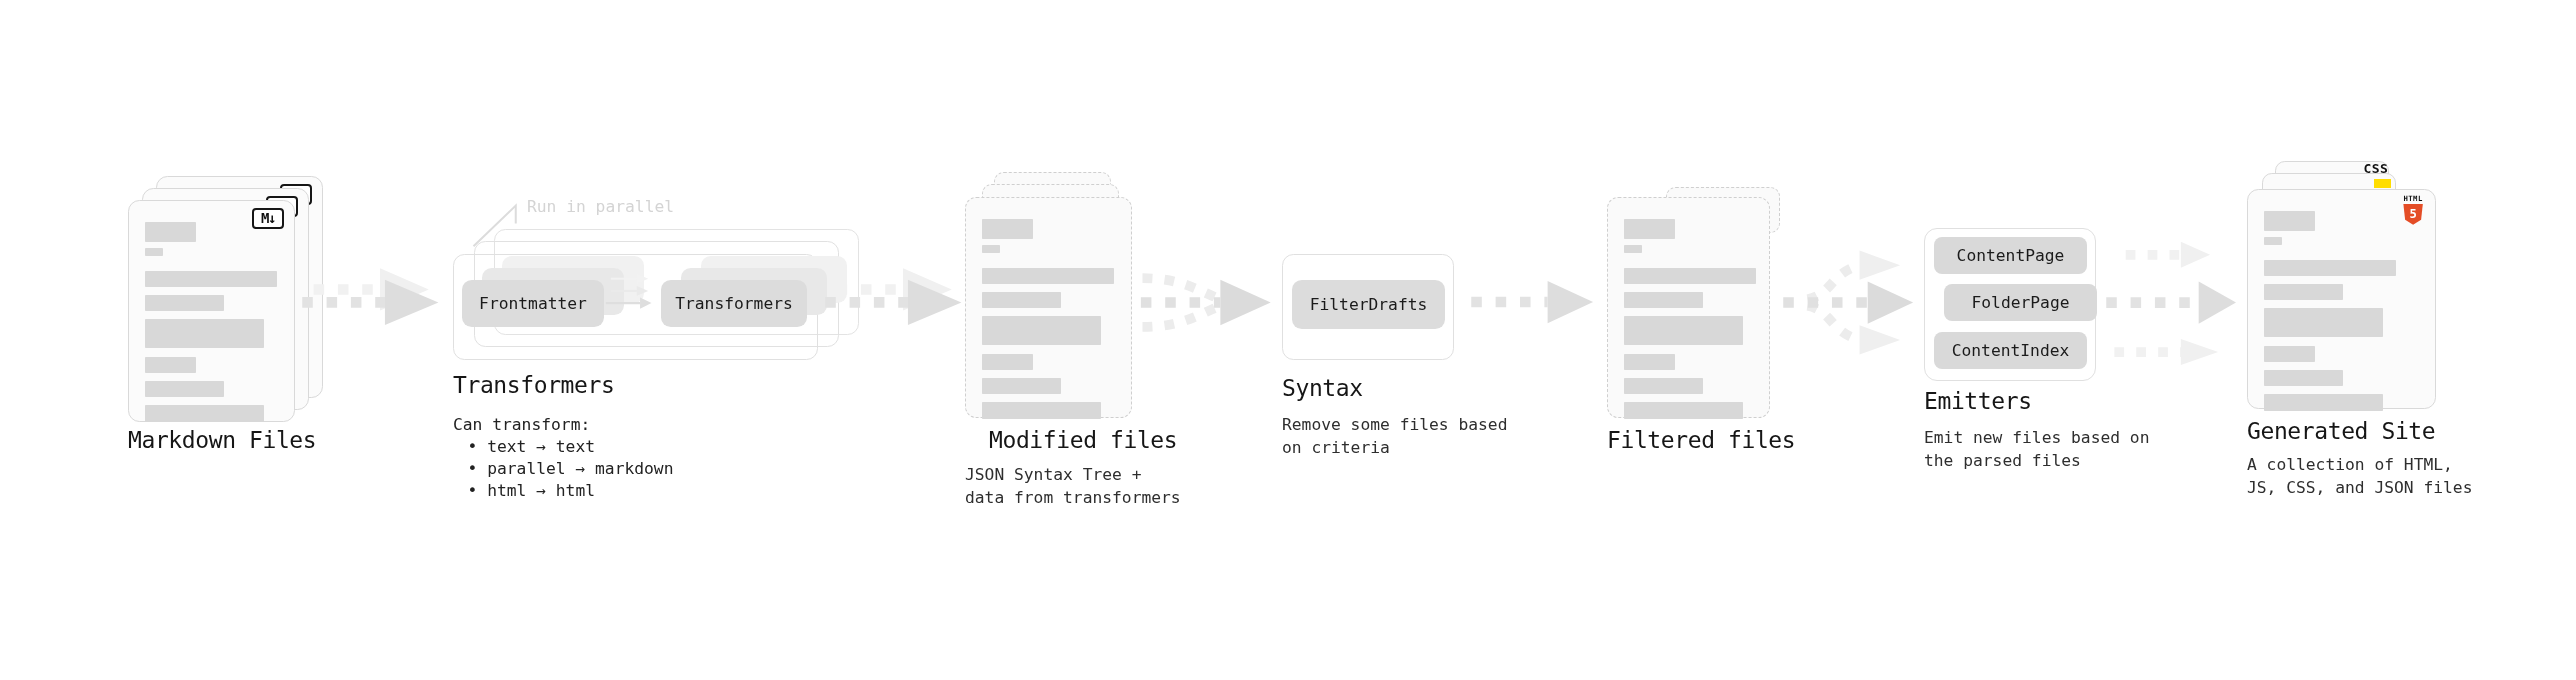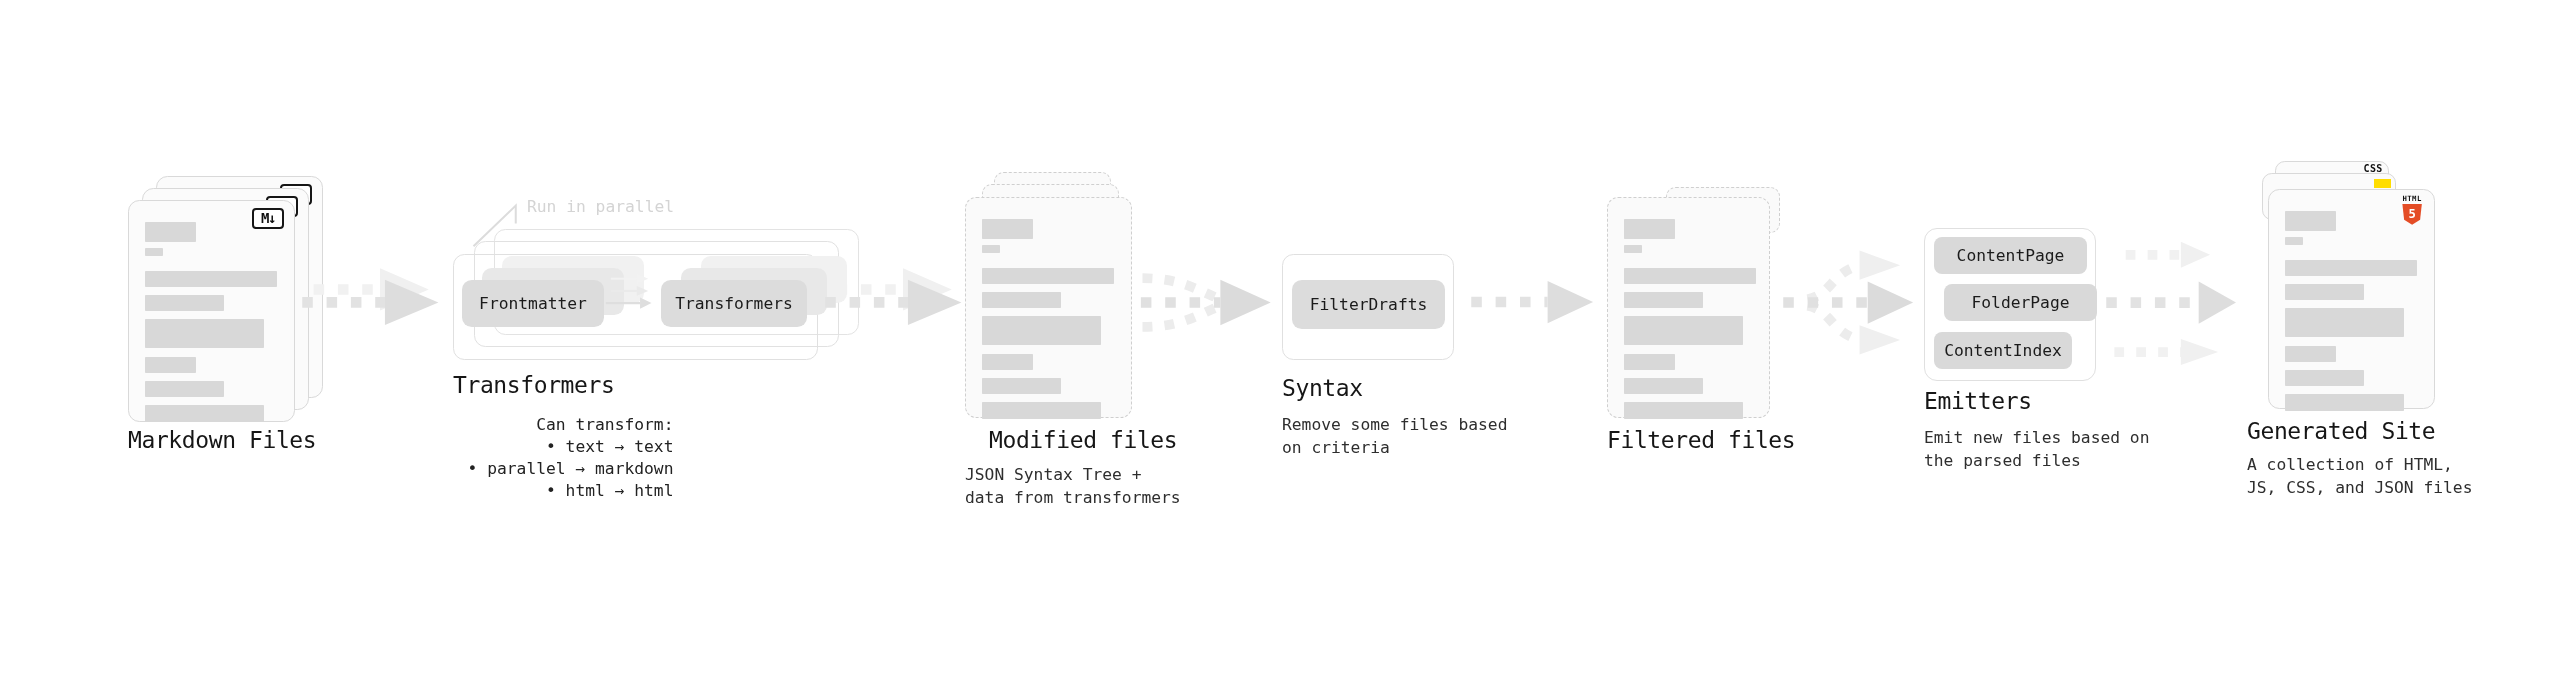--- a/index.html
+++ b/index.html
@@ -11,21 +11,21 @@
   .doc-card.dashed{border-style:dashed;border-color:#cfcfcf;background:#fafafa;}
   .tab{position:absolute;background:#fbfbfb;border:1.6px solid #d9d9d9;border-radius:9.8px;box-sizing:border-box;}
   .tab.dashed{border-style:dashed;border-color:#cfcfcf;background:#fafafa;}
 
   .bars{position:absolute;left:16.3px;top:21px;right:16.3px;}
   .bar{background:#d8d8d8;border-radius:0.8px;}
 
   .doc-label,.node-title{position:absolute;font-size:23px;font-weight:500;color:#161616;white-space:nowrap;letter-spacing:-0.4px;}
   .sub{position:absolute;}
   .sub-line{font-size:16.3px;line-height:23px;color:#2e2e2e;white-space:nowrap;}
-  .body{position:absolute;text-align:right;}
+  .body{position:absolute;}
   .body-line{font-size:16.3px;line-height:22px;color:#222;white-space:nowrap;}
   .body-line.bullet{padding-left:14.6px;}
 
   
   .md-icon{position:absolute;top:6.5px;right:9.8px;width:32.5px;height:21px;border:2.4px solid #161616;border-radius:4.1px;background:#fff;
            display:flex;align-items:center;justify-content:center;font-weight:bold;font-size:14px;color:#111;letter-spacing:-1.6px;box-sizing:border-box;}
 
   
   .outline-box{position:absolute;border:1.6px solid #e0e0e0;border-radius:11.4px;box-sizing:border-box;background:transparent;}
   .outline-box.b1{border-color:#e3e3e3;}
@@ -38,21 +38,21 @@
 
   .run-note{position:absolute;font-size:16.3px;color:#d4d4d4;white-space:nowrap;}
 
   
   .html5-icon{position:absolute;top:4.9px;right:11.4px;width:21px;text-align:center;}
   .html5-word{font-size:7.3px;font-weight:bold;color:#111;line-height:8.1px;letter-spacing:0.4px;}
   .html5-shield{width:19.5px;height:21px;margin:0.8px auto 0;background:#e44d26;color:#fff;font-size:12.2px;font-weight:bold;
                 display:flex;align-items:center;justify-content:center;
                 clip-path:polygon(0 0,100% 0,91% 76%,50% 100%,9% 76%);}
   .css-icon{position:absolute;top:3.3px;right:6.5px;width:18px;text-align:center;}
-  .css-word{font-size:10px;font-weight:bold;color:#111;line-height:7.3px;letter-spacing:0.4px;}
+  .css-word{font-size:13px;font-weight:bold;color:#111;line-height:7.3px;letter-spacing:0.4px;}
   .css-bar{height:3.3px;background:#2b63f0;margin-top:0.8px;border-radius:0.8px;}
   .js-icon{position:absolute;top:4.9px;right:4.1px;width:17px;height:9px;background:#ffdd00;}
 
   svg{position:absolute;overflow:visible;}
 </style>
 </head>
 <body>
 
 <div id="canvas">
 
@@ -196,21 +196,21 @@
     <path d="M34,76 C64,82 62,108 98,118" fill="none" stroke="#ececec" stroke-width="12" stroke-dasharray="12 15"></path>
     <polygon points="98,100 148,118 98,136" fill="#efefef"></polygon>
     <line x1="4" y1="72" x2="108" y2="72" stroke="#e0e0e0" stroke-width="13" stroke-dasharray="13 17"></line>
     <polygon points="108,46 164,72 108,98" fill="#dbdbdb"></polygon>
   </svg>
 
   <div>
     <div class="outline-box" style="left:1924px;top:228px;width:172px;height:153px;border-radius:13px;"></div>
     <div class="btn emit" style="left:1934px;top:237px;width:153px;height:37px;">ContentPage</div>
     <div class="btn emit" style="left:1934px;top:284px;width:153px;height:37px;margin-left:10px;">FolderPage</div>
-    <div class="btn emit" style="left:1934px;top:332px;width:138px;height:37px;">ContentIndex</div>
+    <div class="btn emit" style="left:1934px;top:332px;width:153px;height:37px;">ContentIndex</div>
     <div class="node-title" style="left:1924px;top:388px;">Emitters</div>
     <div class="sub" style="left:1924px;top:426px;">
       <div class="sub-line">Emit new files based on</div>
       <div class="sub-line">the parsed files</div>
     </div>
   </div>
 
   <svg style="left:2103px;top:236px;" width="146" height="130" viewBox="0 0 180 160">
     <line x1="28" y1="23" x2="96" y2="23" stroke="#f1f1f1" stroke-width="12" stroke-dasharray="12 15"></line>
     <polygon points="96,7 132,23 96,39" fill="#f0f0f0"></polygon>
@@ -223,21 +223,21 @@
   <div>
     <div class="tab" style="left:2275px;top:161px;width:114px;height:47px;">
       <div class="css-icon">
         <div class="css-word">CSS</div>
         <div class="css-bar"></div>
       </div>
     </div>
     <div class="tab" style="left:2262px;top:173px;width:134px;height:47px;">
       <div class="js-icon"></div>
     </div>
-    <div class="doc-card" style="left:2247px;top:189px;width:167px;height:220px;margin-left:21px;">
+    <div class="doc-card" style="left:2247px;top:189px;width:189px;height:220px;">
       <div class="html5-icon">
         <div class="html5-word">HTML</div>
         <div class="html5-shield">5</div>
       </div>
       <div class="bars">
           <div class="bar" style="width: 51px; height: 19.5px; margin-top: 0px;"></div>
           <div class="bar" style="width: 18px; height: 8.1px; margin-top: 6.5px;"></div>
           <div class="bar" style="width: 132px; height: 16.3px; margin-top: 14.6px;"></div>
           <div class="bar" style="width: 79px; height: 16.3px; margin-top: 8.1px;"></div>
           <div class="bar" style="width: 119px; height: 29px; margin-top: 8.1px;"></div>

